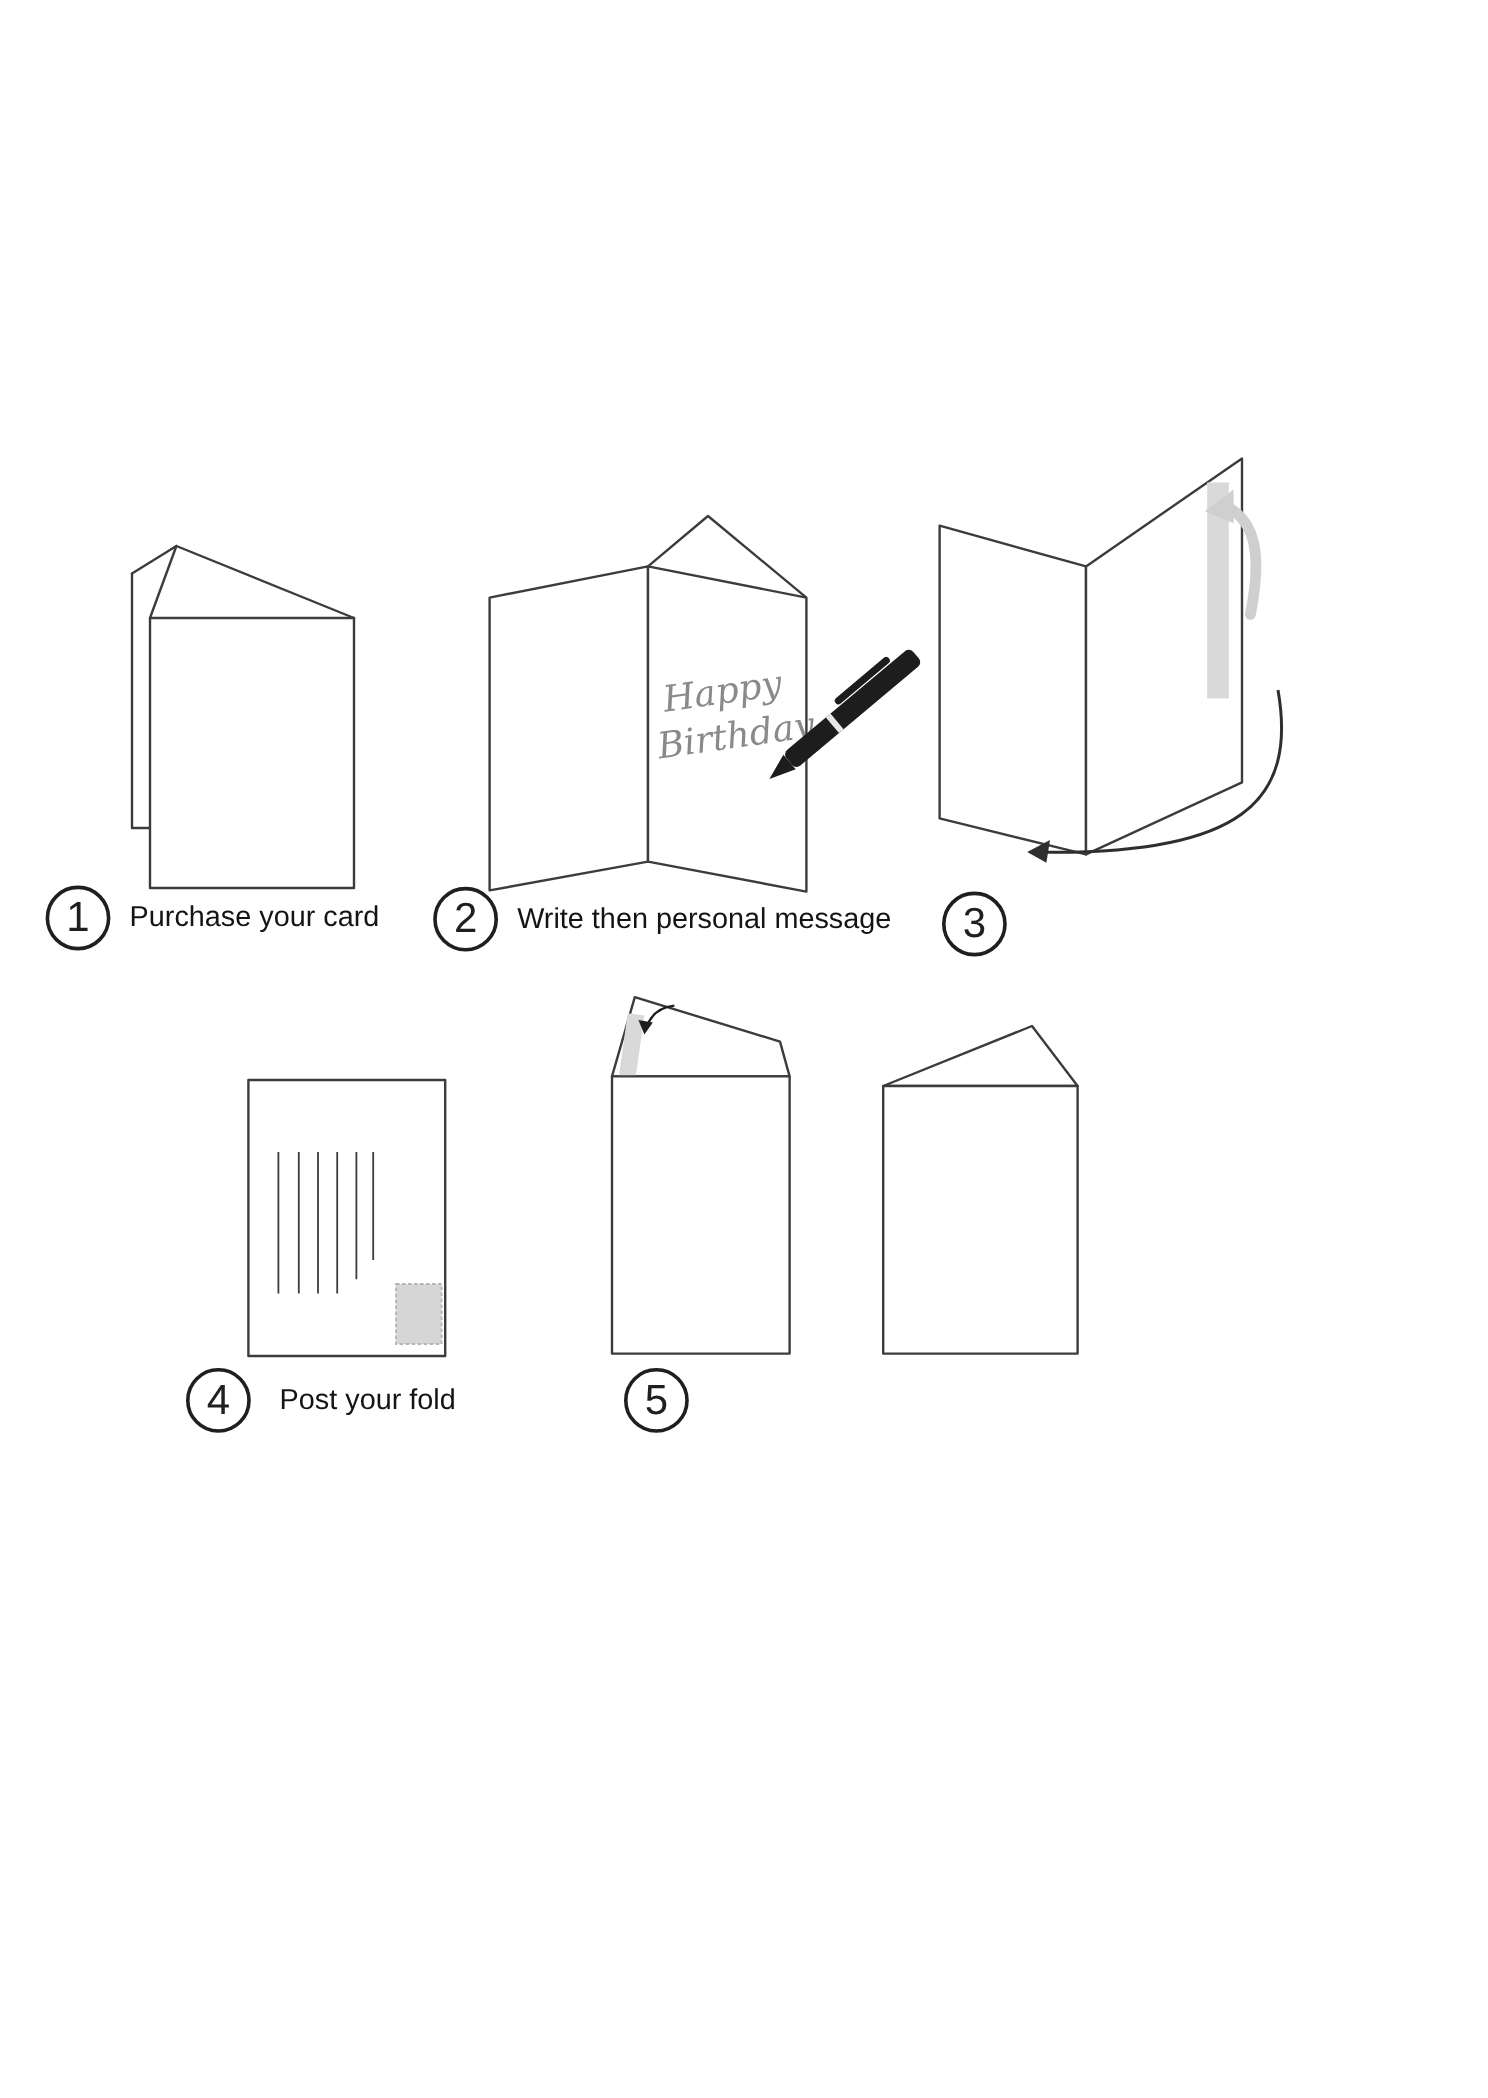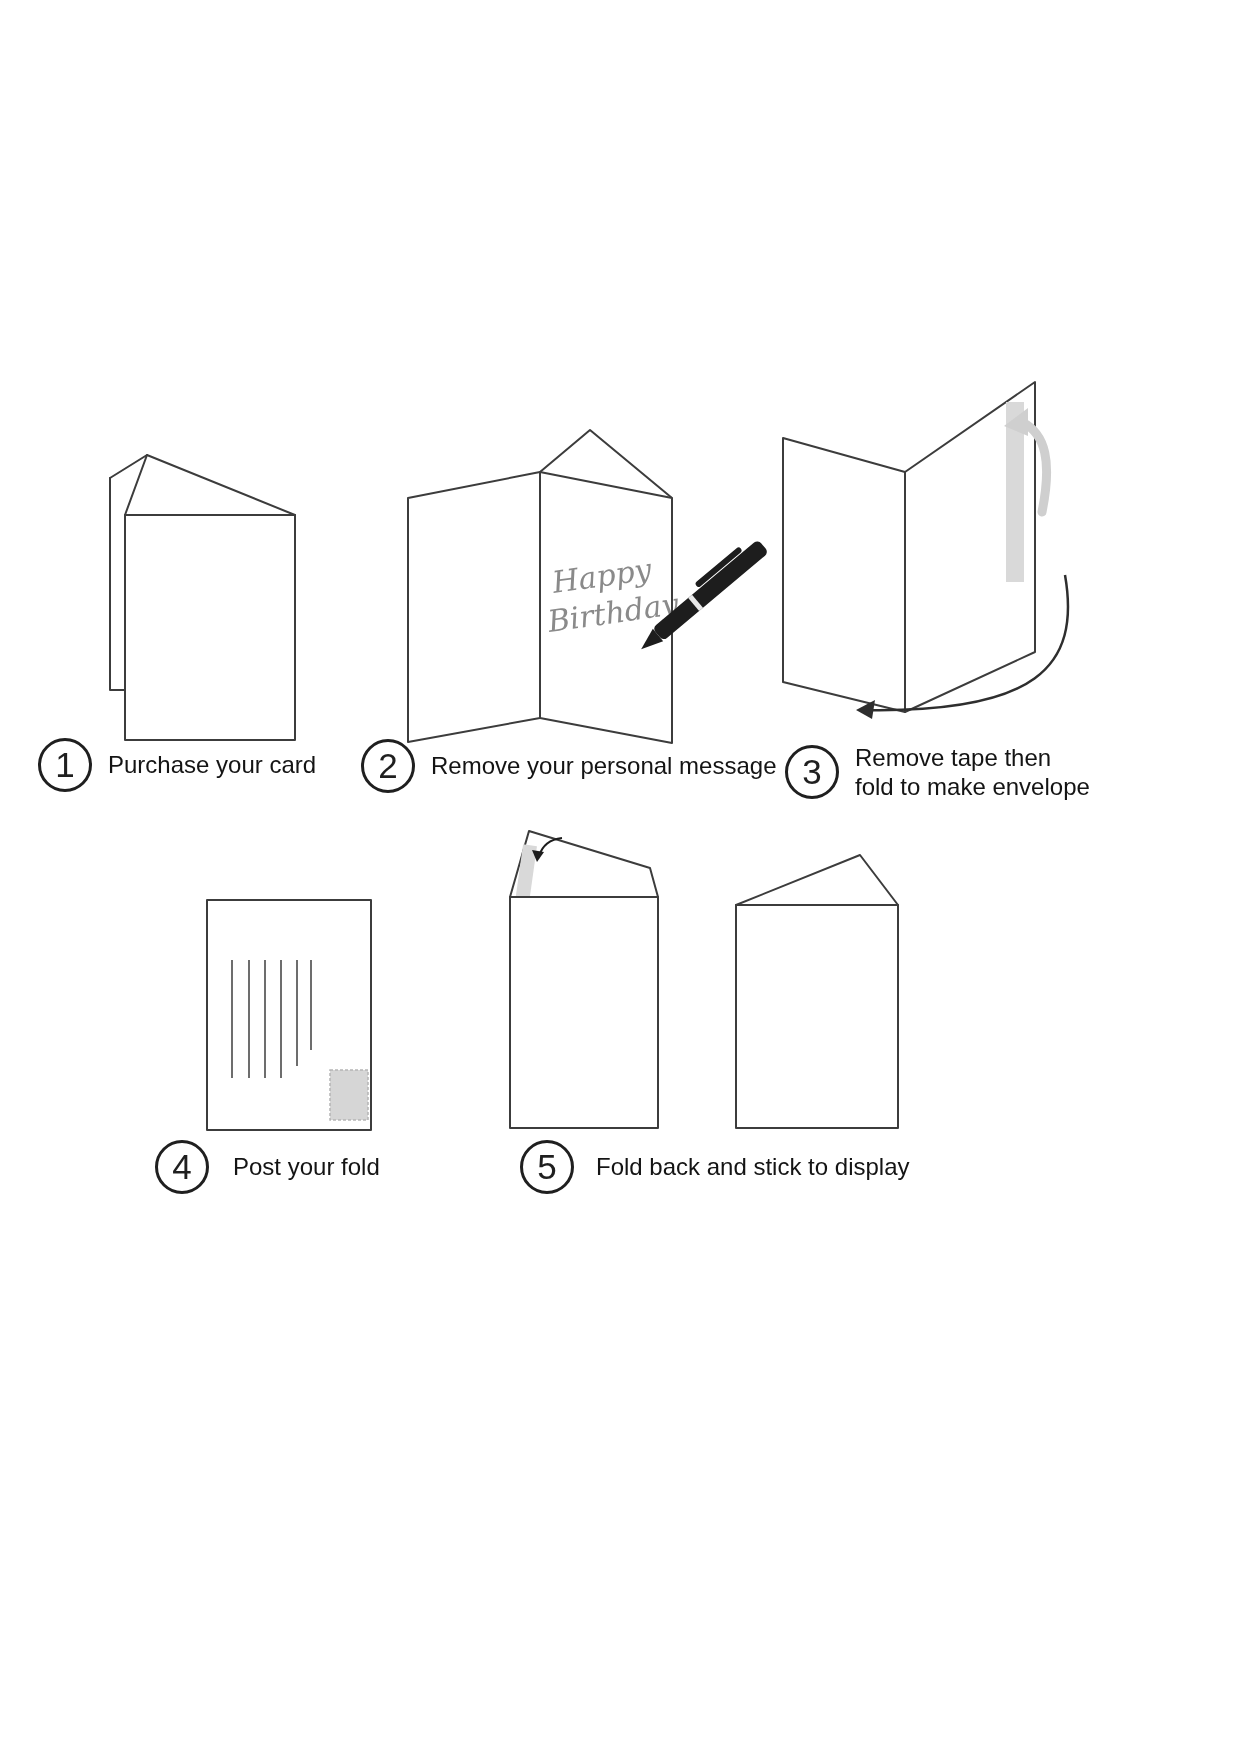--- a/index.html
+++ b/index.html
@@ -121,40 +121,35 @@
     <div class="badge">
       <span>1</span>
     </div>
     <div class="label">Purchase your card</div>
   </div>
 
   <div class="caption" style="left:361px; top:739px; gap:16px;">
     <div class="badge">
       <span>2</span>
     </div>
-    <div class="label">Remove your personal message</div>
+    <div class="label">Write then personal message</div>
   </div>
 
   <div class="caption" style="left:785px; top:743px; gap:16px;">
     <div class="badge">
       <span>3</span>
-    </div>
-    <div class="label">
-      <div>Remove tape then</div>
-      <div>fold to make envelope</div>
     </div>
   </div>
 
   <div class="caption" style="left:155px; top:1140px; gap:24px;">
     <div class="badge">
       <span>4</span>
     </div>
     <div class="label">Post your fold</div>
   </div>
 
   <div class="caption" style="left:520px; top:1140px; gap:22px;">
     <div class="badge">
       <span>5</span>
     </div>
-    <div class="label">Fold back and stick to display</div>
   </div>
 
 </div>
 
 </body></html>

